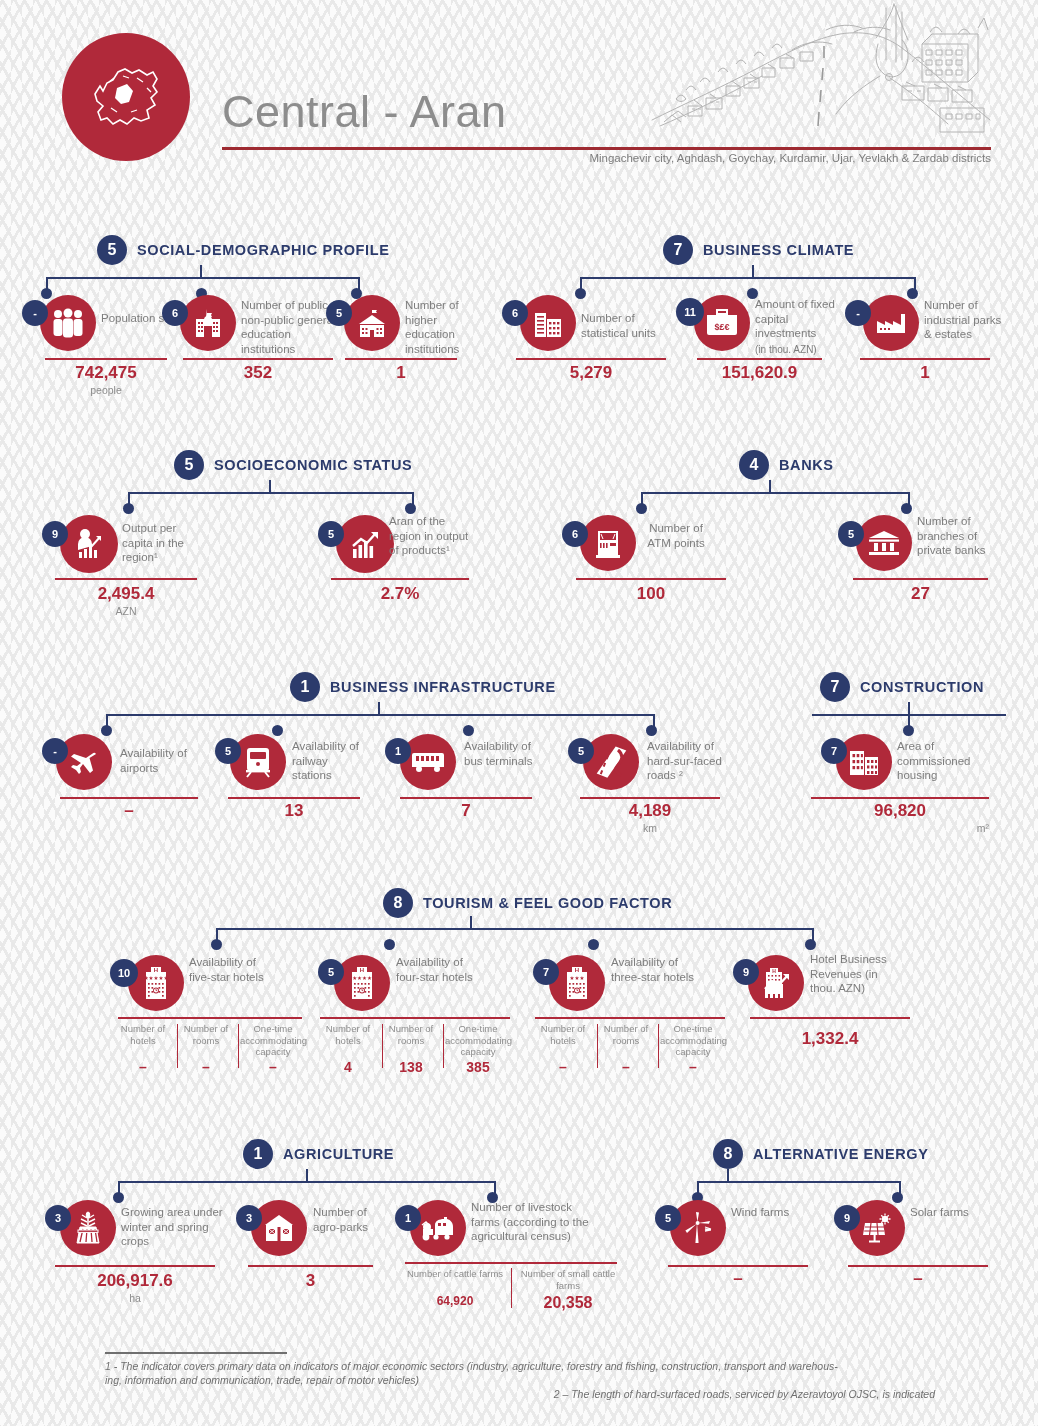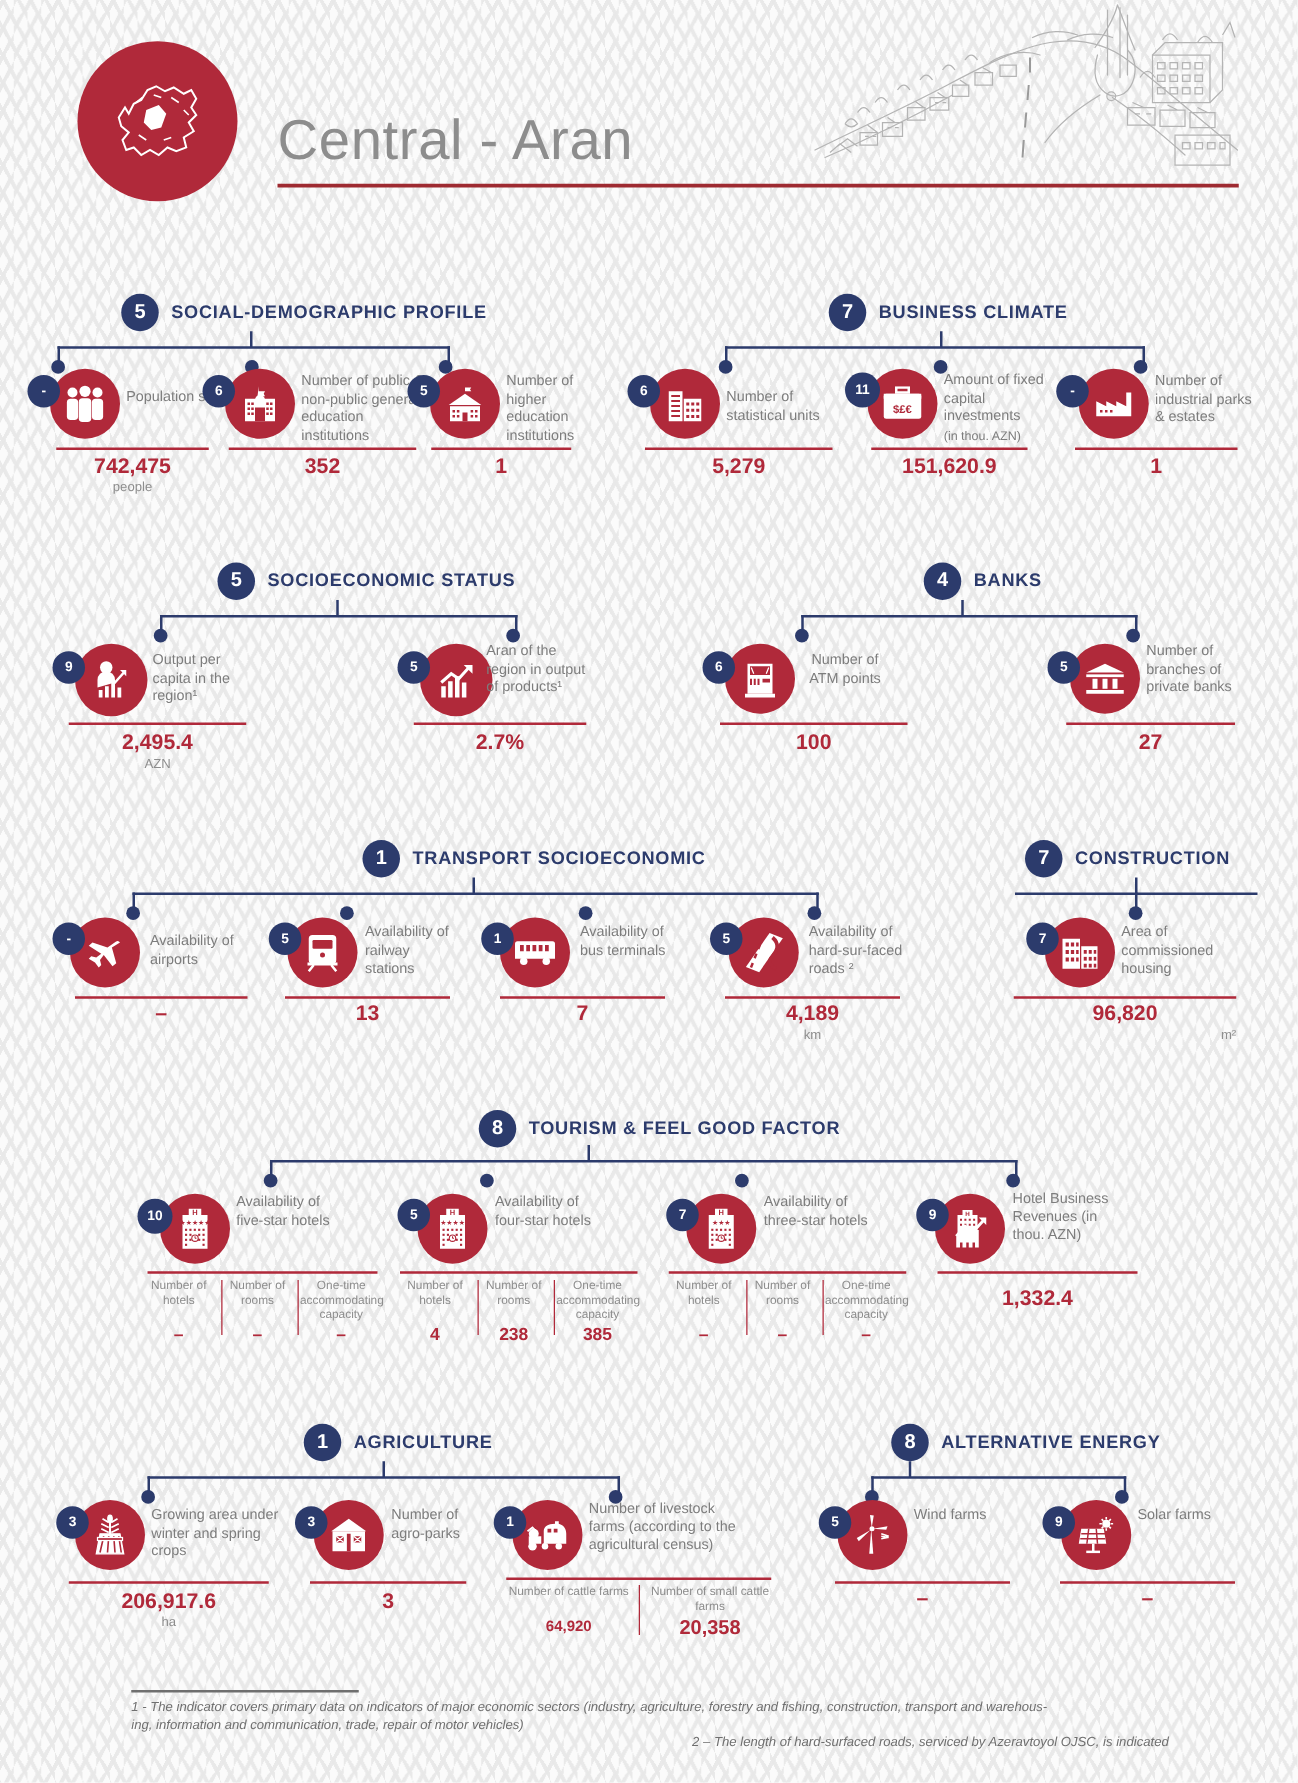--- a/index.html
+++ b/index.html
@@ -103,20 +103,21 @@
         <path d="M300 106 h44 v24 h-44z M306 112 h6 v5 h-6z M316 112 h6 v5 h-6z M326 112 h6 v5 h-6z M336 112 h4 v5 h-4z"></path>
         <path d="M272 60 q6 -10 12 0 M290 30 q6 -10 12 0 M318 32 q6 -10 12 0"></path>
         <path d="M338 26 l6 -10 l4 12"></path>
       </g>
       <path d="M184 44 L184 56 M183 66 L182 78 M181 88 L180 100 M179 110 L178 124" stroke="#9a9a9a" stroke-width="1.6" fill="none"></path>
     </svg>
   </div>
 
   <div id="region-title">Central - Aran</div>
   <div id="header-rule"></div>
+  <div id="header-sub">Mingachevir city, Aghdash, Goychay, Kurdamir, Ujar, Yevlakh &amp; Zardab districts</div>
 </div>
 
 <div class="sec-head" style="left:97px;top:235px;">
   <div class="sec-badge">5</div>
   <div class="sec-title">SOCIAL-DEMOGRAPHIC PROFILE</div>
 </div>
 <div class="bracket l r" style="left:46px;top:277px;width:310px;height:16px;"></div>
 <div class="stem" style="left:200px;top:265px;height:13px;"></div>
 <div class="knob" style="left:41px;top:288px;"></div>
 <div class="knob" style="left:196px;top:288px;"></div>
@@ -372,21 +373,21 @@
     </g>
       </svg>
   </div>
   <div class="lbl" style="left:917px;top:514px;width:80px;">Number of branches of private banks</div>
   <div class="uline" style="left:853px;top:578px;width:135px;"></div>
   <div class="val" style="left:853px;top:584px;width:135px;">27</div>
 </div>
 
 <div class="sec-head" style="left:290px;top:672px;">
   <div class="sec-badge">1</div>
-  <div class="sec-title">TRANSPORT SOCIOECONOMIC</div>
+  <div class="sec-title">BUSINESS INFRASTRUCTURE</div>
 </div>
 <div class="bracket l r" style="left:106px;top:714px;width:545px;height:16px;"></div>
 <div class="stem" style="left:378px;top:702px;height:13px;"></div>
 <div class="knob" style="left:101px;top:725px;"></div>
 <div class="knob" style="left:272px;top:725px;"></div>
 <div class="knob" style="left:463px;top:725px;"></div>
 <div class="knob" style="left:646px;top:725px;"></div>
 
 <div class="item">
   <div class="rank" style="left:42px;top:738px;width:26px;height:26px;">-</div>
@@ -593,21 +594,21 @@
       </svg>
   </div>
   <div class="lbl" style="left:396px;top:955px;width:80px;">Availability of four-star hotels</div>
   <div class="uline" style="left:320px;top:1017px;width:190px;"></div>
   <div class="divid" style="left:382px;top:1024px;height:44px;"></div>
   <div class="divid" style="left:443px;top:1024px;height:44px;"></div>
   <div class="sub-lbl" style="left:318px;top:1023px;width:60px;">Number of hotels</div>
   <div class="sub-lbl" style="left:381px;top:1023px;width:60px;">Number of rooms</div>
   <div class="sub-lbl" style="left:445px;top:1023px;width:66px;">One-time accommodating capacity</div>
   <div class="sub-val" style="left:318px;top:1059px;width:60px;">4</div>
-  <div class="sub-val" style="left:381px;top:1059px;width:60px;">238</div>
+  <div class="sub-val" style="left:381px;top:1059px;width:60px;">138</div>
   <div class="sub-val" style="left:445px;top:1059px;width:66px;">385</div>
 </div>
 
 <div class="item">
   <div class="rank" style="left:533px;top:959px;width:26px;height:26px;">7</div>
   <div class="ic" style="left:549px;top:955px;width:56px;height:56px;">
     <svg width="28" height="34" viewBox="0 0 28 34">
         <g fill="#fff">
       <rect x="4" y="6" width="20" height="27"></rect>
           <rect x="9" y="1" width="10" height="6"></rect>

